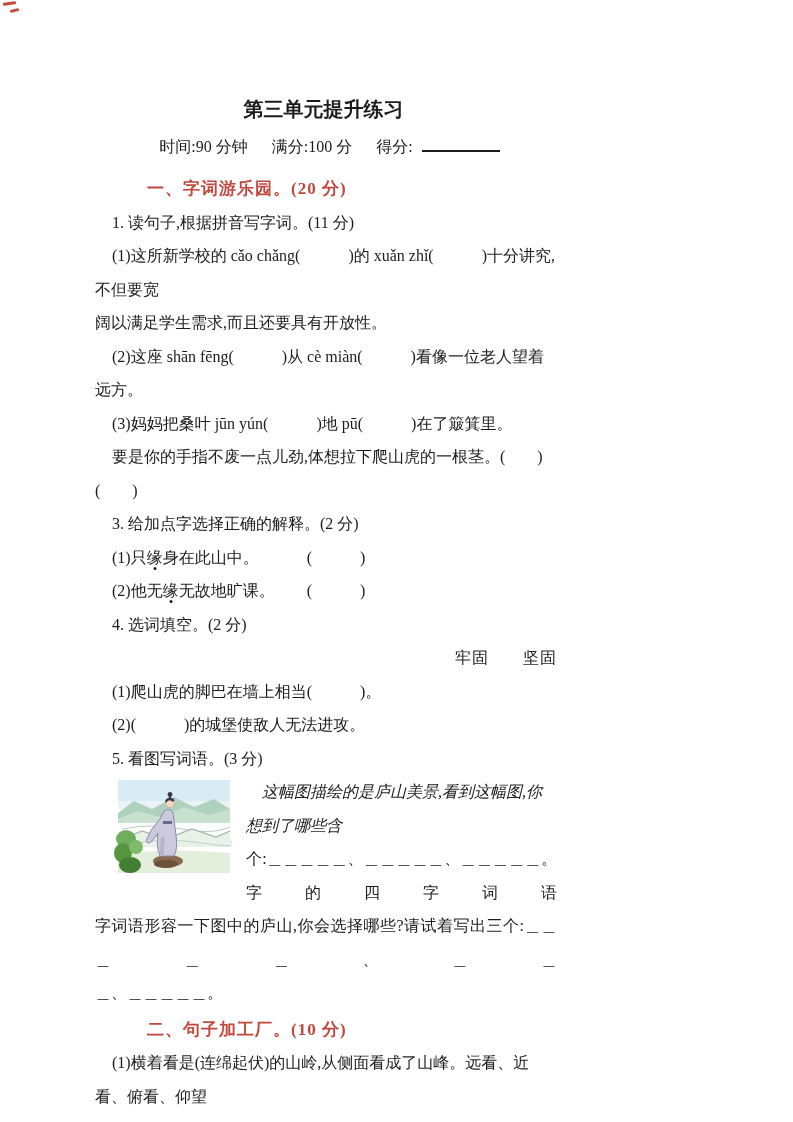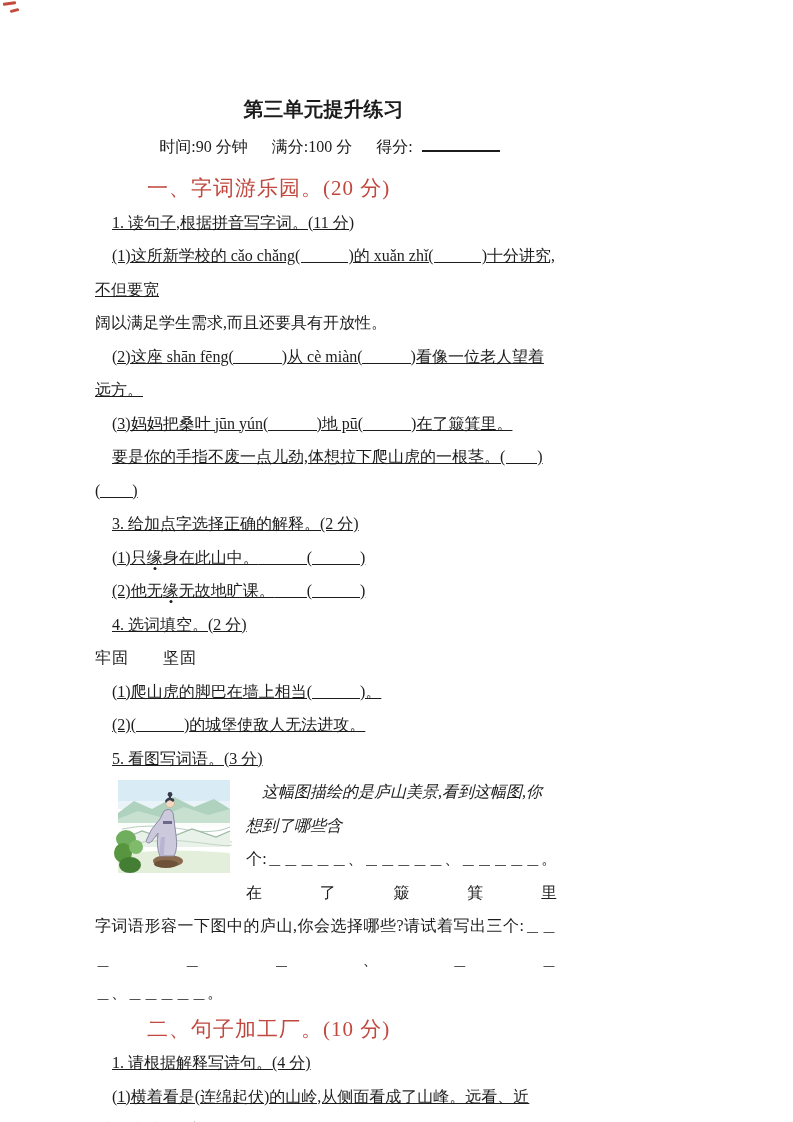--- a/index.html
+++ b/index.html
@@ -21,27 +21,27 @@
   .meta span{margin:0 12px;}
   .meta .score-blank{
     display:inline-block;width:78px;height:16px;border-bottom:2px solid #1c1c1c;
     margin:0 0 0 1px;vertical-align:baseline;
   }
   .content{
     position:relative;padding:0 90px 0 95px;font-size:16px;line-height:33.5px;
   }
   .content p,.content h2,.content .line{margin:0;white-space:pre-wrap;}
   h2.sec{
-    color:#c0483e;font-size:21px;font-weight:400;line-height:33.5px;
+    color:#c0483e;font-size:17px;font-weight:700;line-height:33.5px;
     margin-left:35px;text-indent:17px;letter-spacing:1px;
   }
   h2.sec.second{margin-top:3px;}
-  .para{margin-left:35px;text-indent:17px;text-decoration:underline;}
+  .para{margin-left:35px;text-indent:17px;}
   .cont{margin-left:35px;text-indent:0;}
-  .center-line{text-align:left;letter-spacing:1px;}
+  .center-line{text-align:right;letter-spacing:1px;}
   .q5block{position:relative;}
   .q5block::after{content:"";display:block;clear:both;}
   .illus{
     float:left;width:120px;height:99px;margin:2px 14px 0 17px;
   }
   .illus svg{display:block;width:120px;height:99px;}
   .jline{text-align:justify;text-align-last:justify;}
   .indent1{text-indent:16px;font-style:italic;}
   .dot-under{position:relative;}
   .dot-under::after{
@@ -115,24 +115,23 @@
           <path d="M48,79 Q47,70 49,60 L53,60 Q52,72 52,79 Z" fill="#b9b4cf"></path>
           <rect x="51" y="44" width="9" height="3" fill="#6b6888"></rect>
 
           <circle cx="58" cy="26" r="4.5" fill="#f2d8c0" stroke="#c9a88c" stroke-width="0.6"></circle>
           <path d="M53,24 Q56,18 62,22 Q63,24 61,25 Q57,21 54,26 Z" fill="#3a3a4a"></path>
           <circle cx="58" cy="17.5" r="2.4" fill="#3a3a4a"></circle>
           <rect x="57" y="19" width="2" height="3" fill="#3a3a4a"></rect>
         </svg>
       </div>
       <div class="line indent1">这幅图描绘的是庐山美景,看到这幅图,你想到了哪些含</div>
-      <div class="line jline">个:＿＿＿＿＿、＿＿＿＿＿、＿＿＿＿＿。在了簸箕里</div>
+      <div class="line jline">个:＿＿＿＿＿、＿＿＿＿＿、＿＿＿＿＿。字的四字词语</div>
       <div class="line jline">字词语形容一下图中的庐山,你会选择哪些?请试着写出三个:＿＿＿＿＿、＿＿</div>
       <div class="line">＿、＿＿＿＿＿。</div>
     </div>
 
     <h2 class="sec second">二、句子加工厂。(10 分)</h2>
 
-    <p class="para">1. 请根据解释写诗句。(4 分)</p>
     <p class="para">(1)横着看是(连绵起伏)的山岭,从侧面看成了山峰。远看、近看、俯看、仰望</p>
 
   </div>
 </div>
 
 </body></html>

